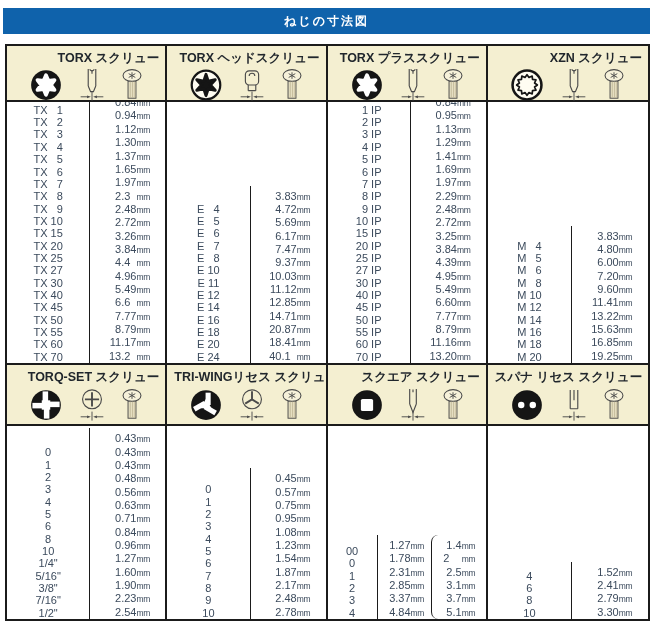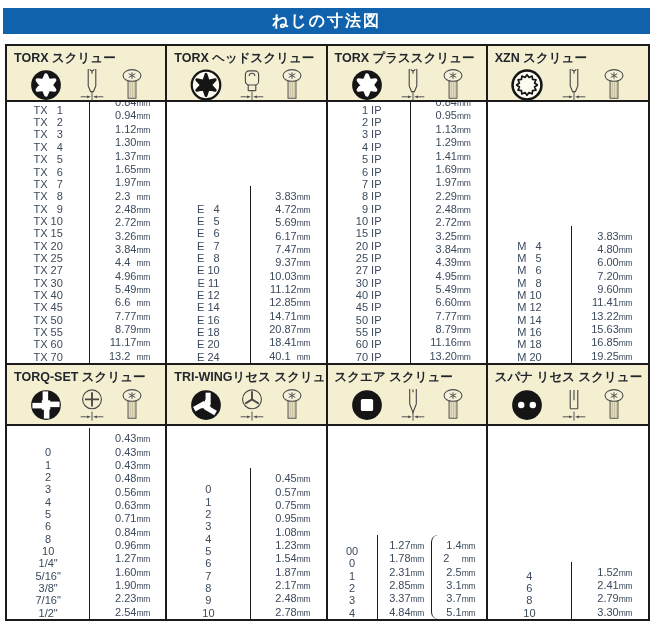--- a/index.html
+++ b/index.html
@@ -8,40 +8,40 @@
     --ink:#1b1b1b;
     --txt:#3b4a5c;
   }
   html,body{margin:0;padding:0;background:#fff;}
   body{
     width:653px;height:624px;position:relative;overflow:hidden;
     font-family:"Liberation Sans","DejaVu Sans",sans-serif;
   }
   .banner{
     position:absolute;left:3px;top:8px;width:647px;height:26px;
-    background:var(--blue);color:#fff;font-size:16px;font-weight:bold;
+    background:var(--blue);color:#fff;font-size:12px;font-weight:bold;
     display:flex;align-items:center;justify-content:center;letter-spacing:2px;
   }
   .grid{
     position:absolute;left:5px;top:44px;width:645px;height:577px;
     border:2px solid var(--ink);box-sizing:border-box;
     display:grid;grid-template-columns:repeat(4,1fr);grid-template-rows:319px 1fr;
   }
   .panel{display:flex;flex-direction:column;min-width:0;border-right:2px solid var(--ink);overflow:hidden;}
   .panel:nth-child(4n){border-right:none;}
   .panel.top{border-bottom:2px solid var(--ink);}
   .phead{
     background:var(--cream);border-bottom:2px solid var(--ink);
     display:flex;flex-direction:column;box-sizing:border-box;flex:0 0 auto;
   }
   .phead.h-top{height:56px;}
   .phead.h-bot{height:61px;}
   .ptitle{
     padding:4px 6px 0 7px;font-size:12.5px;font-weight:600;color:#20262c;
-    white-space:nowrap;letter-spacing:0;
+    white-space:nowrap;letter-spacing:0;text-align:right;
   }
   .picons{flex:1;display:flex;align-items:center;justify-content:space-evenly;padding:1px 6px 2px;}
   .pbody{flex:1;display:flex;align-items:flex-end;background:#fff;overflow:hidden;}
   .sub{box-sizing:border-box;padding-top:4px;text-align:center;overflow:hidden;}
   .sub + .sub{border-left:1.5px solid var(--ink);}
   .sub.labels{width:52%;}
   .sub.vals{width:48%;}
   .sub.sq1{width:31%;margin-top:48px;}
   .sub.sq2{width:34.5%;}
   .sub.sq3{width:34.5%;border-radius:7px;}

